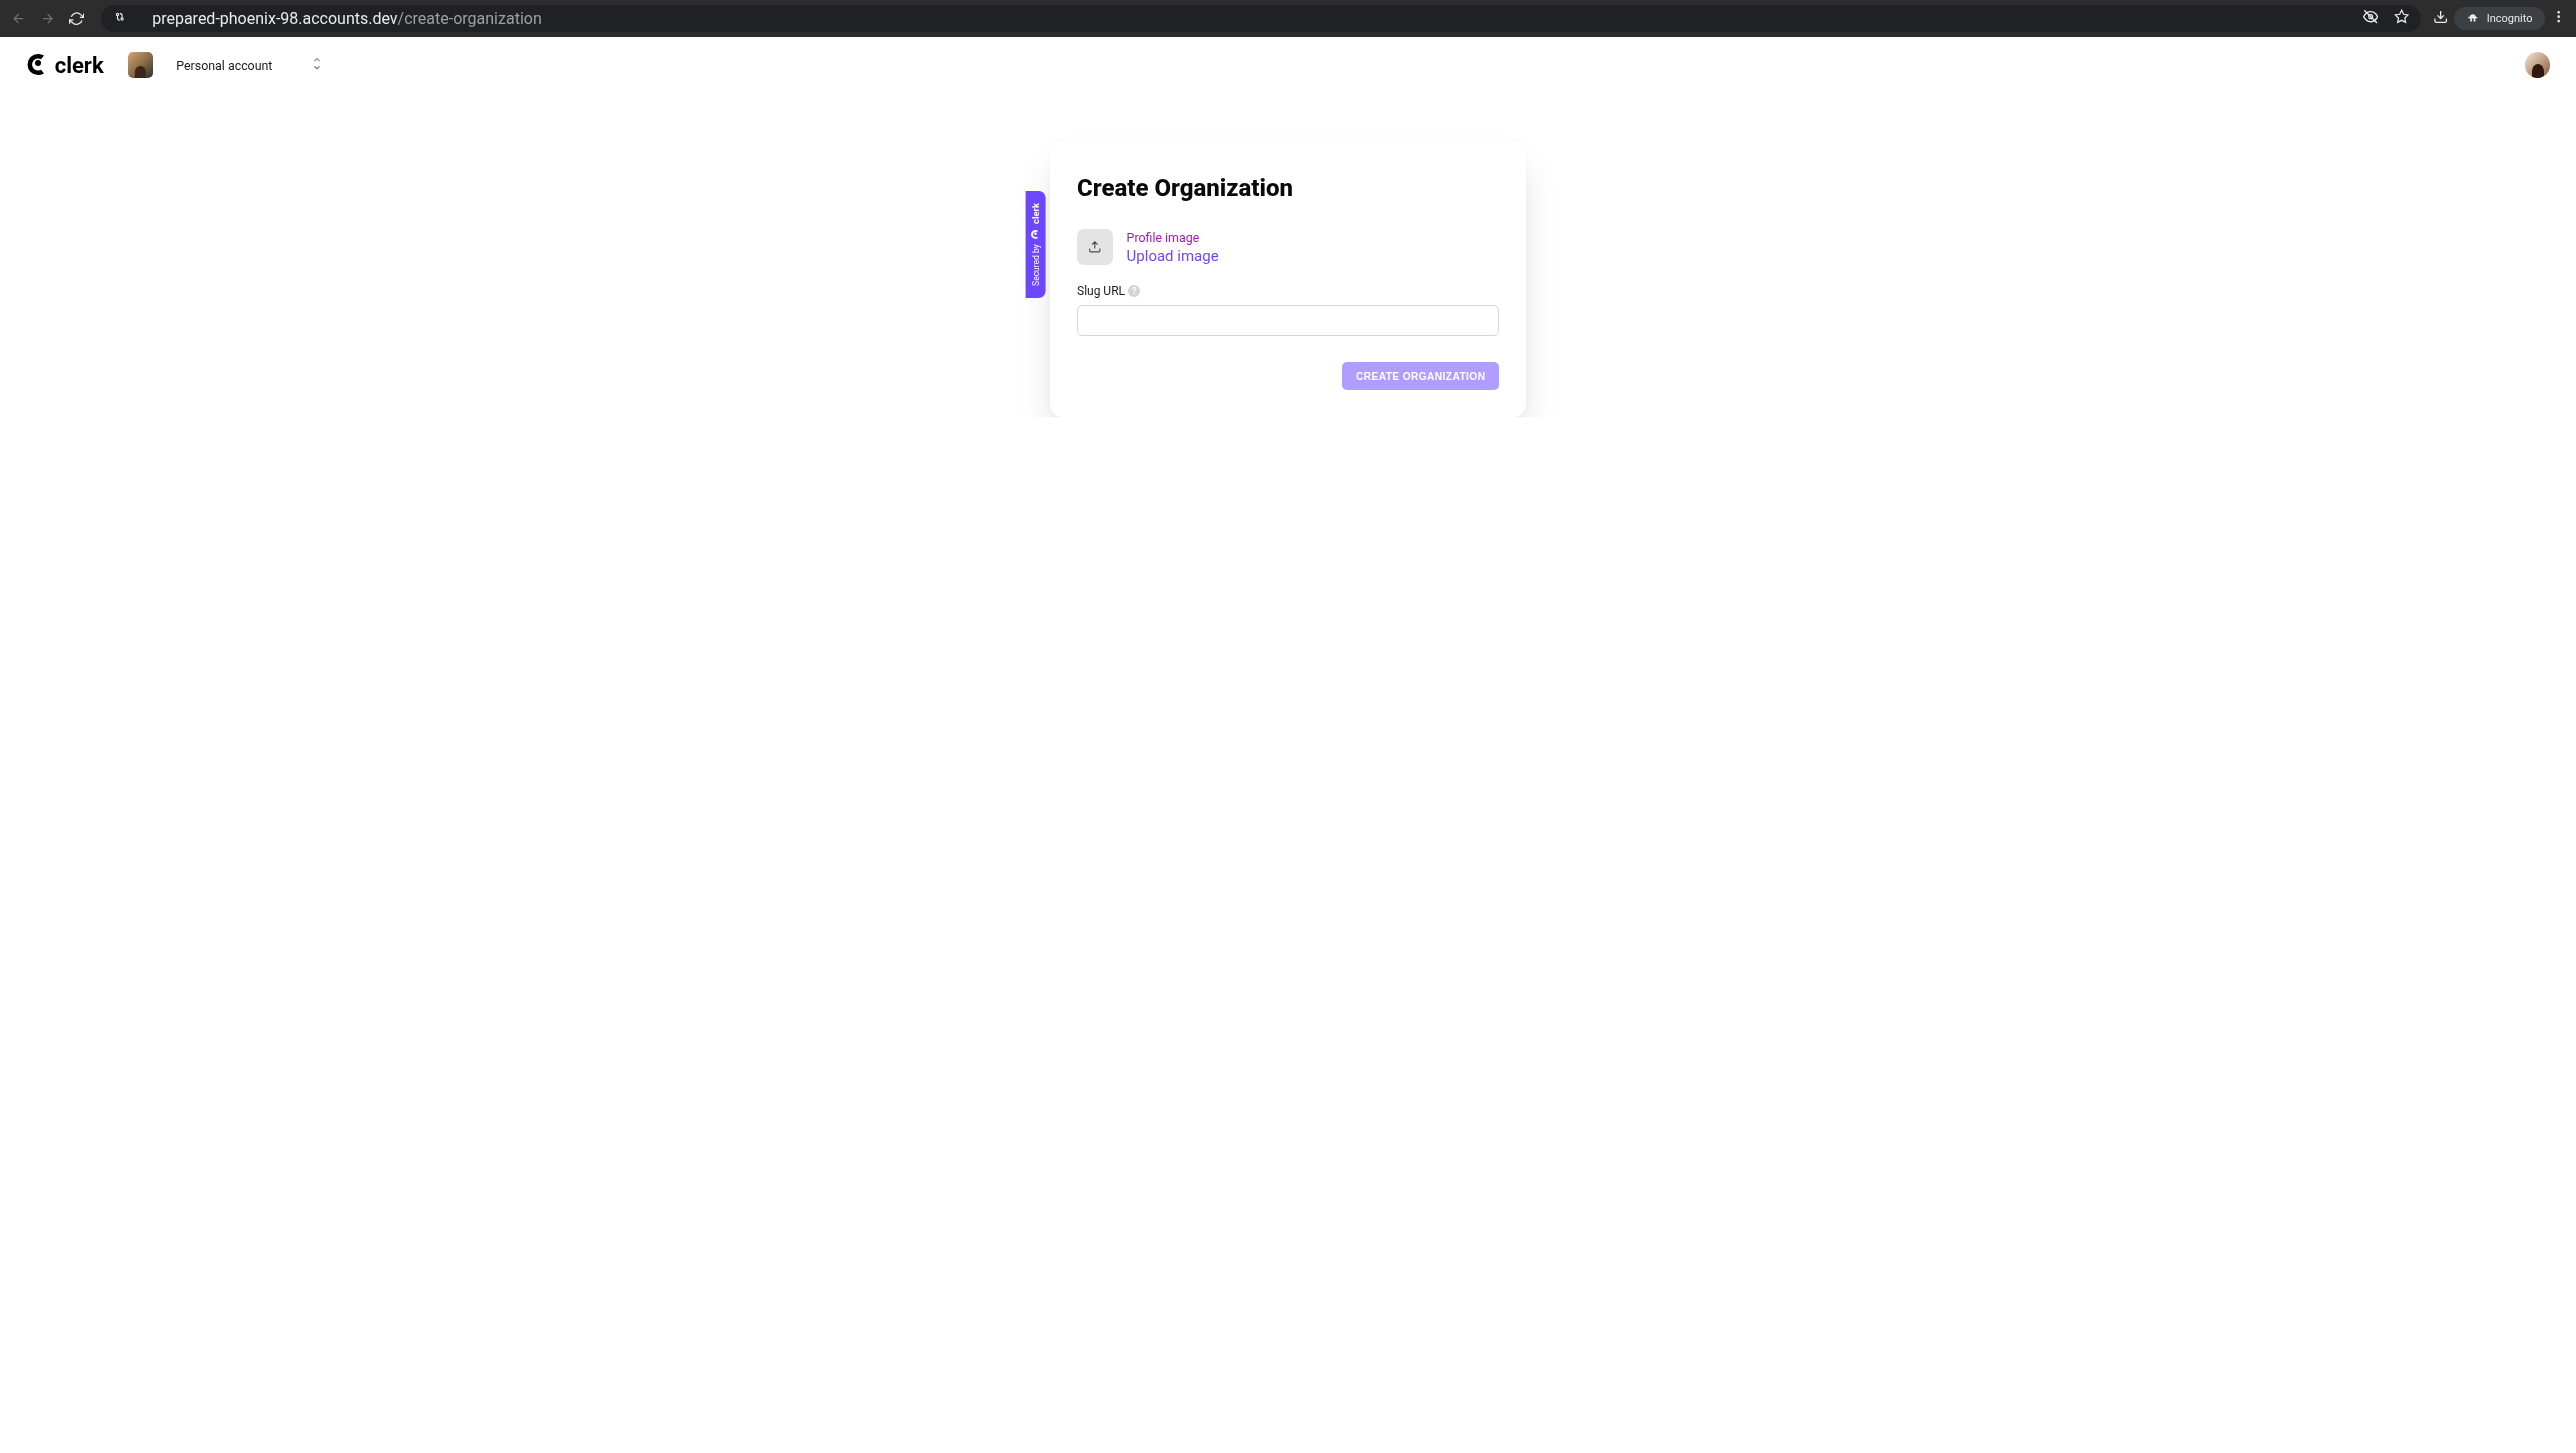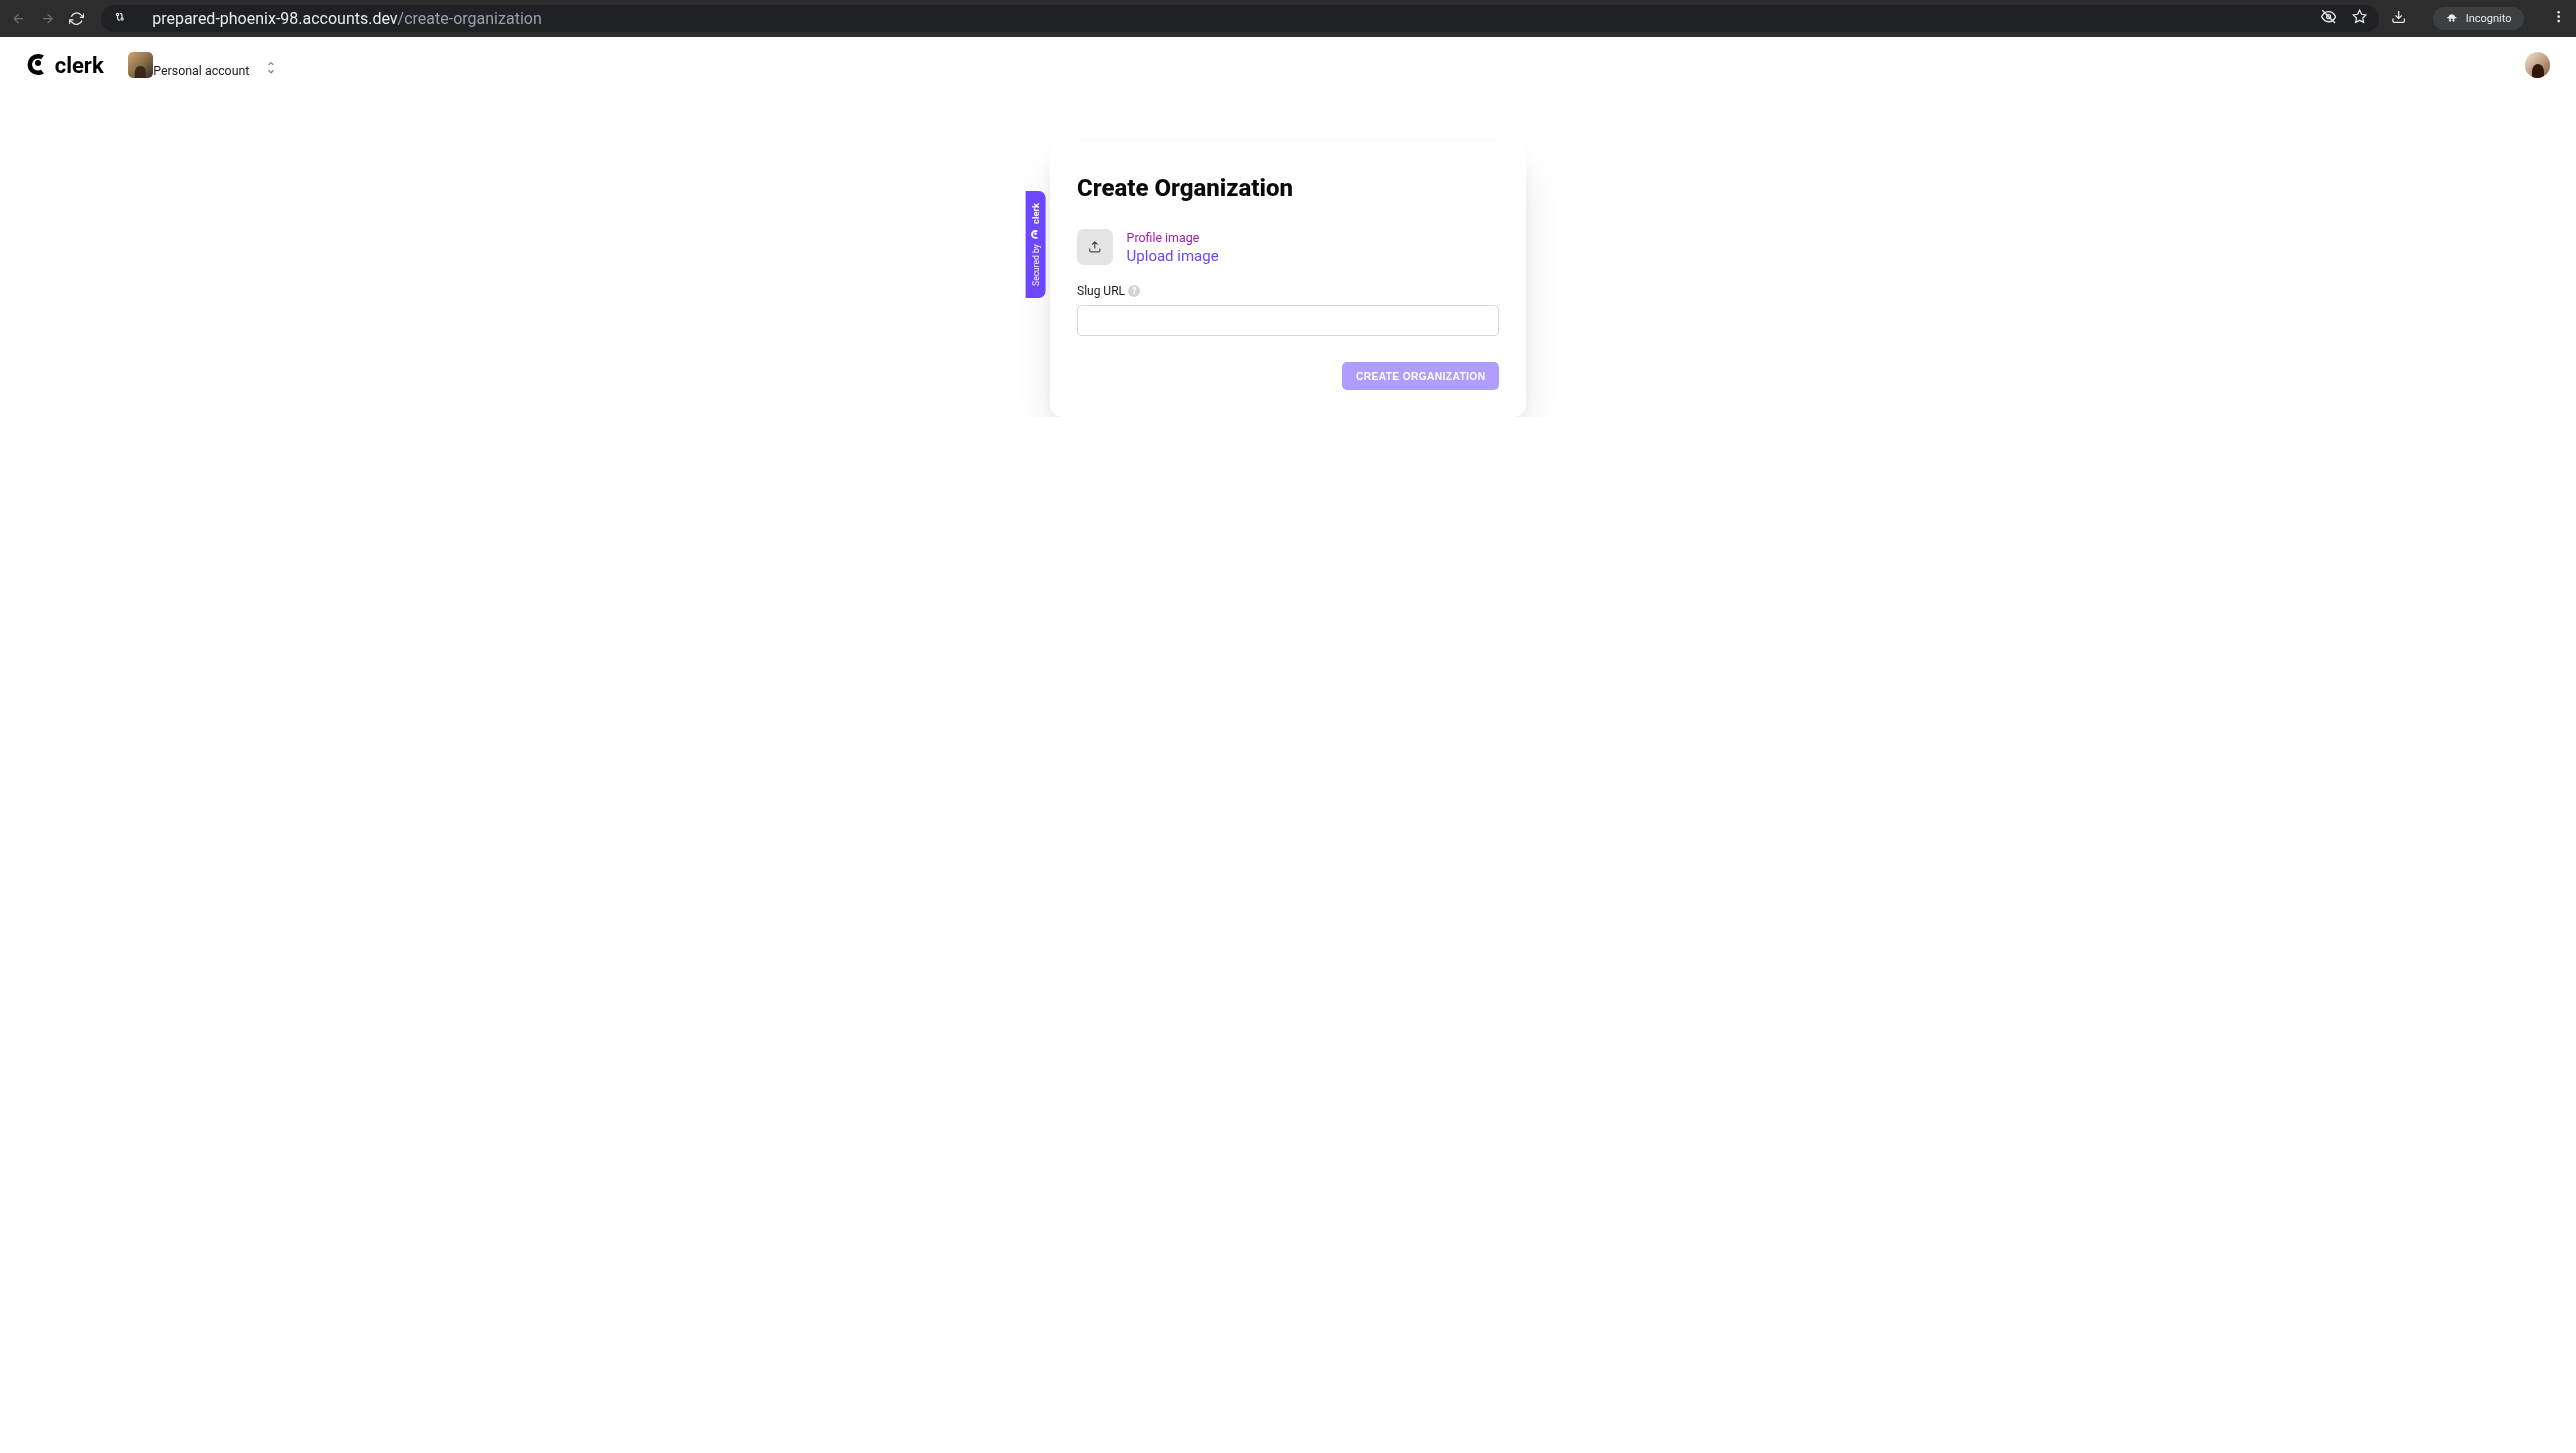--- a/index.html
+++ b/index.html
@@ -55,21 +55,21 @@
     }
     .url-right {
       margin-left: auto;
       display: flex;
       align-items: center;
       gap: 15.3px;
     }
     .chrome-right {
       display: flex;
       align-items: center;
-      gap: 27px;
+      gap: 6px;
     }
     .incognito-badge {
       display: flex;
       align-items: center;
       gap: 6.8px;
       background: #3c4043;
       border-radius: 13.6px;
       padding: 5.1px 12px;
       color: #e8eaed;
       font-size: 11px;
@@ -92,22 +92,22 @@
       gap: 5.1px;
       font-weight: 700;
       font-size: 22px;
       color: #000;
     }
     .clerk-logo-mark {
       display: inline-block;
     }
     .org-switcher {
       display: flex;
-      align-items: flex-end;
-      gap: 0;
+      align-items: center;
+      gap: 23px;
       cursor: pointer;
     }
     .org-avatar {
       width: 25.6px;
       height: 25.6px;
       border-radius: 5.1px;
       background: linear-gradient(135deg, #d4a574 0%, #8b6f47 50%, #2d2d2d 100%);
       position: relative;
       overflow: hidden;
     }

